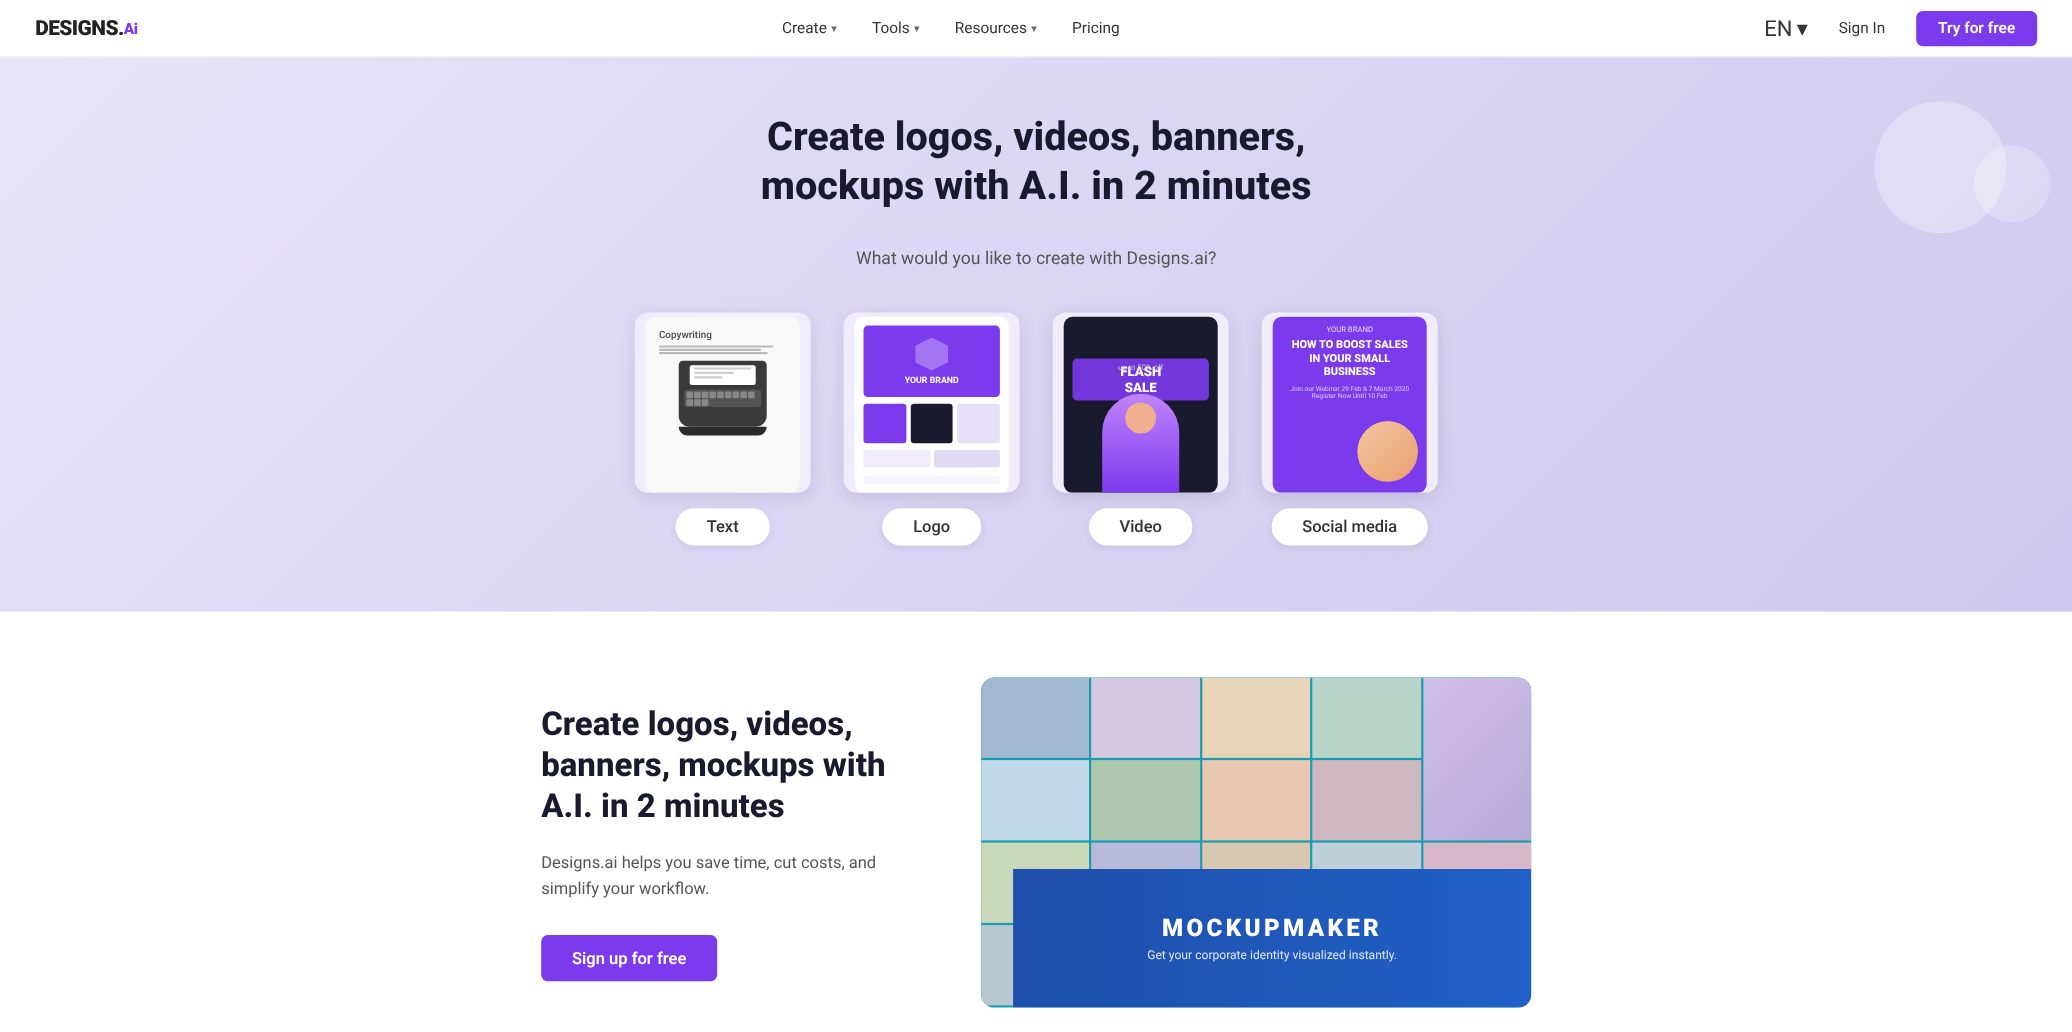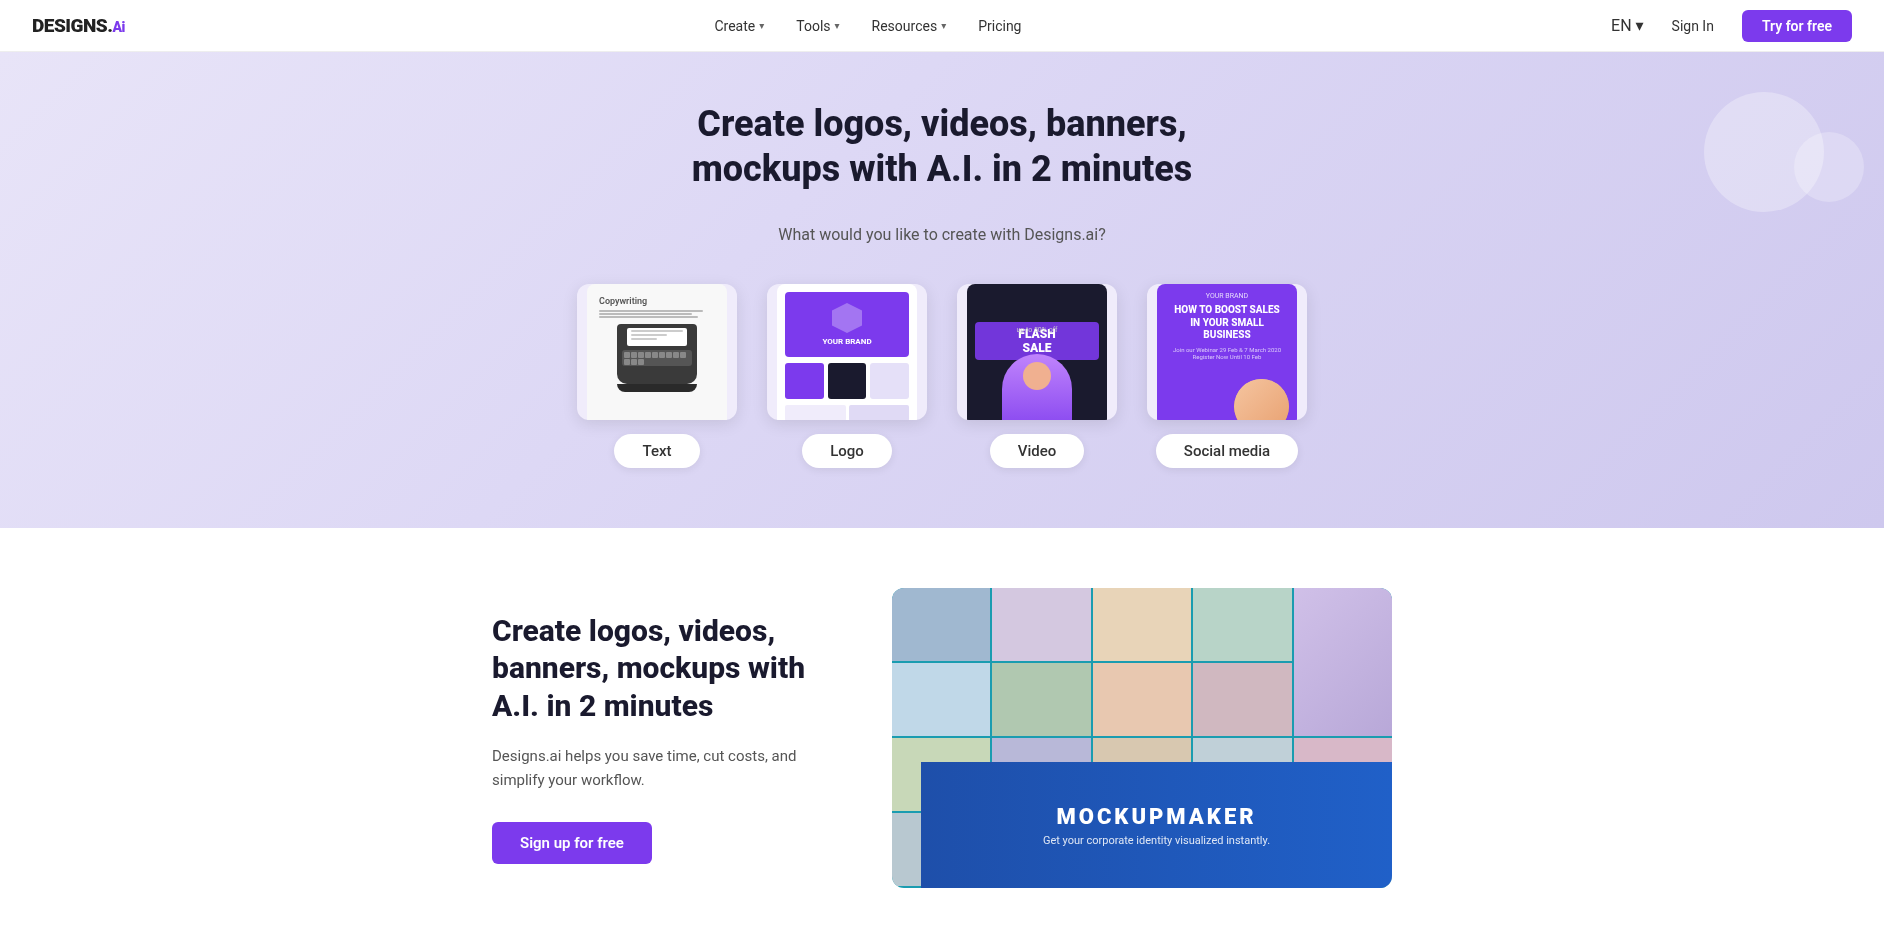--- a/index.html
+++ b/index.html
@@ -12,21 +12,21 @@
       border-bottom: 1px solid #eee; position: relative; z-index: 10;
     }
     .nav-links { display: flex; align-items: center; gap: 4px; }
     .nav-link {
       display: flex; align-items: center; gap: 4px;
       padding: 6px 14px; font-size: 14px; color: #333; cursor: pointer;
       border-radius: 6px; background: none; border: none; font-family: inherit;
     }
     .nav-link .chevron { font-size: 10px; color: #666; }
     .nav-right { display: flex; align-items: center; gap: 16px; }
-    .lang-selector { display: flex; align-items: center; gap: 4px; font-size: 16px; color: #333; cursor: pointer; }
+    .lang-selector { display: flex; align-items: center; gap: 4px; font-size: 20px; color: #333; cursor: pointer; }
     .sign-in-btn {
       background: none; border: none; font-size: 14px; color: #333;
       cursor: pointer; padding: 6px 12px; font-family: inherit;
     }
     .try-free-btn {
       background: #7c3aed; color: #fff; border: none; border-radius: 6px;
       padding: 8px 20px; font-size: 14px; font-weight: 600; cursor: pointer;
       font-family: inherit;
     }
 
@@ -55,22 +55,22 @@
     
     .tool-cards {
       display: flex; justify-content: center; gap: 30px;
       flex-wrap: nowrap; margin-top: 10px;
     }
     .tool-card {
       display: flex; flex-direction: column; align-items: center; gap: 14px;
       cursor: pointer;
     }
     .tool-card-img {
-      width: 160px; height: 136px; border-radius: 12px; overflow: hidden;
-      display: flex; align-items: flex-start; justify-content: center;
+      width: 160px; height: 164px; border-radius: 12px; overflow: hidden;
+      display: flex; align-items: flex-end; justify-content: center;
       background: #f0ecfb; box-shadow: 0 4px 16px rgba(0,0,0,0.1);
     }
     
     .typewriter-visual {
       width: 140px; height: 160px; background: #f8f8f8; border-radius: 8px;
       display: flex; flex-direction: column; align-items: center; padding: 10px 8px;
       font-size: 8px; color: #333;
     }
     .key { width: 6px; height: 6px; background: #888; border-radius: 1px; }
 

